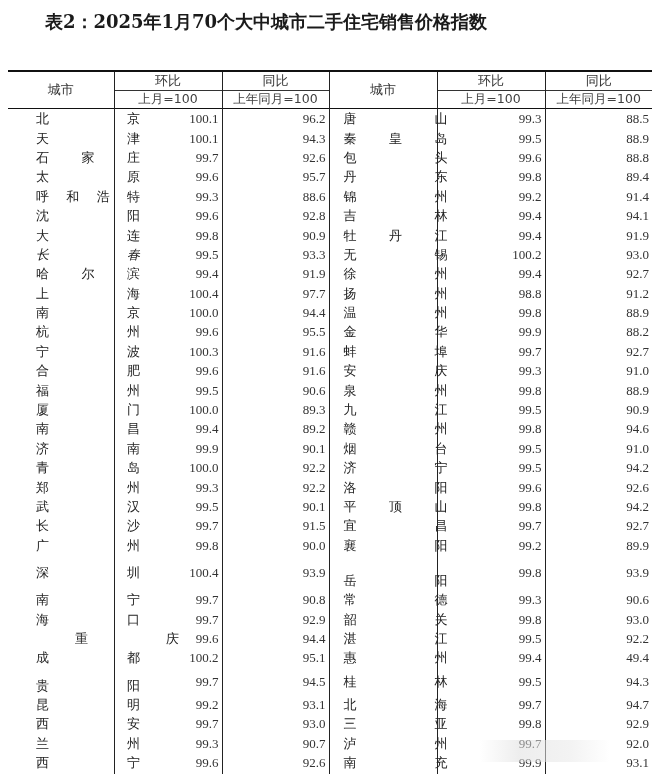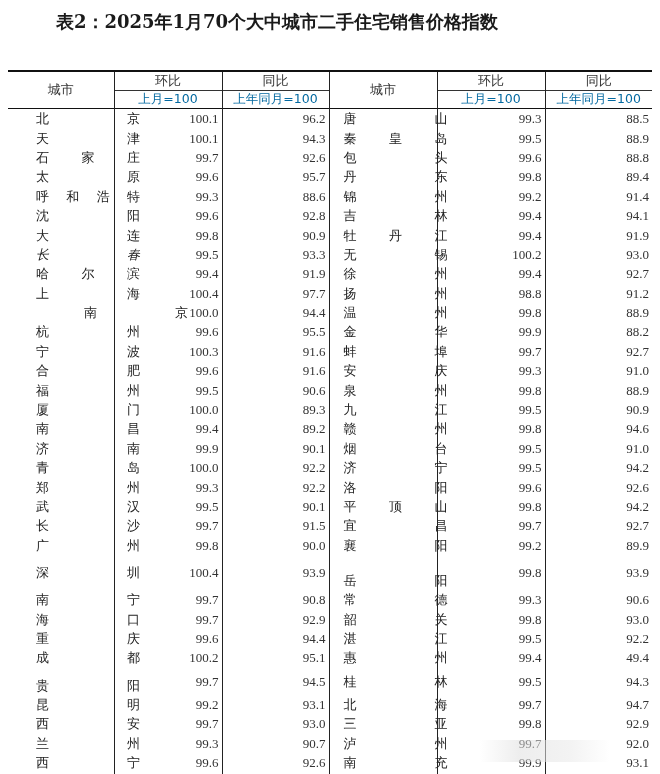--- a/index.html
+++ b/index.html
@@ -1,26 +1,26 @@
 <!DOCTYPE html>
 <html><head>
 <meta charset="utf-8">
 <style>
   html, body { margin: 0; padding: 0; background: #ffffff; }
   body { width: 660px; height: 774px; position: relative; overflow: hidden;
          font-family: "DejaVu Serif", "Liberation Serif", serif; color: #222; }
-  .title { position: absolute; top: 10px; left: 11px; width: 532px; text-align: center;
+  .title { position: absolute; top: 10px; left: 0; width: 532px; text-align: center;
            font-size: 18px; font-weight: bold; color: #1a1a1a; letter-spacing: 0px; }
   table.t { position: absolute; top: 70px; left: 8px; width: 644px;
             border-collapse: collapse; table-layout: fixed; }
   table.t th, table.t td { padding: 0; font-weight: normal; }
   table.t thead tr.h1 th { height: 18px; font-size: 13px;
          font-family: "DejaVu Sans", "Liberation Sans", sans-serif; color: #333; }
   table.t thead tr.h2 th { height: 17px; font-size: 12.5px;
-         font-family: "DejaVu Sans", "Liberation Sans", sans-serif; color: #0369a1; }
+         font-family: "DejaVu Sans", "Liberation Sans", sans-serif; color: #404040; }
   table.t thead { border-top: 2.5px solid #111; }
   table.t thead tr.h2 { border-bottom: 1.5px solid #111; }
   table.t tbody { border-bottom: 2.5px solid #111; }
   .bl { border-left: 1.5px solid #222; }
   .bt { border-top: 1px solid #333; }
   table.t tbody td { height: 19.4px; font-size: 13px; line-height: 19px; }
   td.city { padding-left: 28px !important; font-family: "DejaVu Sans", "Liberation Sans", sans-serif;
             font-size: 13px; color: #222; }
   td.city span { display: inline-block; width: 104px; text-align-last: justify; text-align: justify; }
   td.num { text-align: right; padding-right: 3px !important; color: #333;
@@ -136,21 +136,21 @@
       </tr>
       <tr>
         <td class="city"><span style="width: 104px;">上海</span></td>
         <td class="num bl">100.4</td>
         <td class="num bl">97.7</td>
         <td class="city bl city2"><span style="width: 104px;">扬州</span></td>
         <td class="num bl">98.8</td>
         <td class="num bl">91.2</td>
       </tr>
       <tr>
-        <td class="city"><span style="width: 104px; margin-left: 48px;">南京</span></td>
+        <td class="city"><span style="width: 104px;">南京</span></td>
         <td class="num bl">100.0</td>
         <td class="num bl">94.4</td>
         <td class="city bl city2"><span style="width: 104px;">温州</span></td>
         <td class="num bl">99.8</td>
         <td class="num bl">88.9</td>
       </tr>
       <tr>
         <td class="city"><span style="width: 104px;">杭州</span></td>
         <td class="num bl">99.6</td>
         <td class="num bl">95.5</td>
@@ -264,21 +264,21 @@
       </tr>
       <tr>
         <td class="city"><span style="width: 104px;">海口</span></td>
         <td class="num bl">99.7</td>
         <td class="num bl">92.9</td>
         <td class="city bl city2"><span style="width: 104px;">韶关</span></td>
         <td class="num bl">99.8</td>
         <td class="num bl">93.0</td>
       </tr>
       <tr>
-        <td class="city"><span style="width: 104px;">重庆</span></td>
+        <td class="city"><span style="width: 104px; margin-left: 39px;">重庆</span></td>
         <td class="num bl">99.6</td>
         <td class="num bl">94.4</td>
         <td class="city bl city2"><span style="width: 104px;">湛江</span></td>
         <td class="num bl">99.5</td>
         <td class="num bl">92.2</td>
       </tr>
       <tr>
         <td class="city"><span style="width: 104px;">成都</span></td>
         <td class="num bl">100.2</td>
         <td class="num bl">95.1</td>

